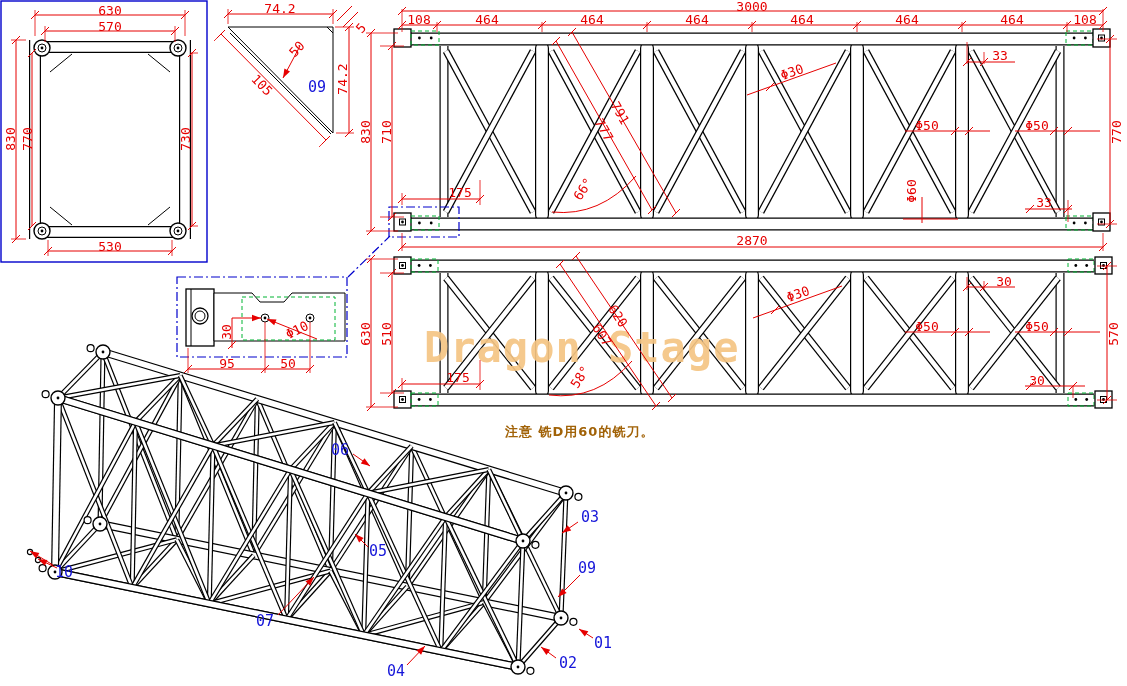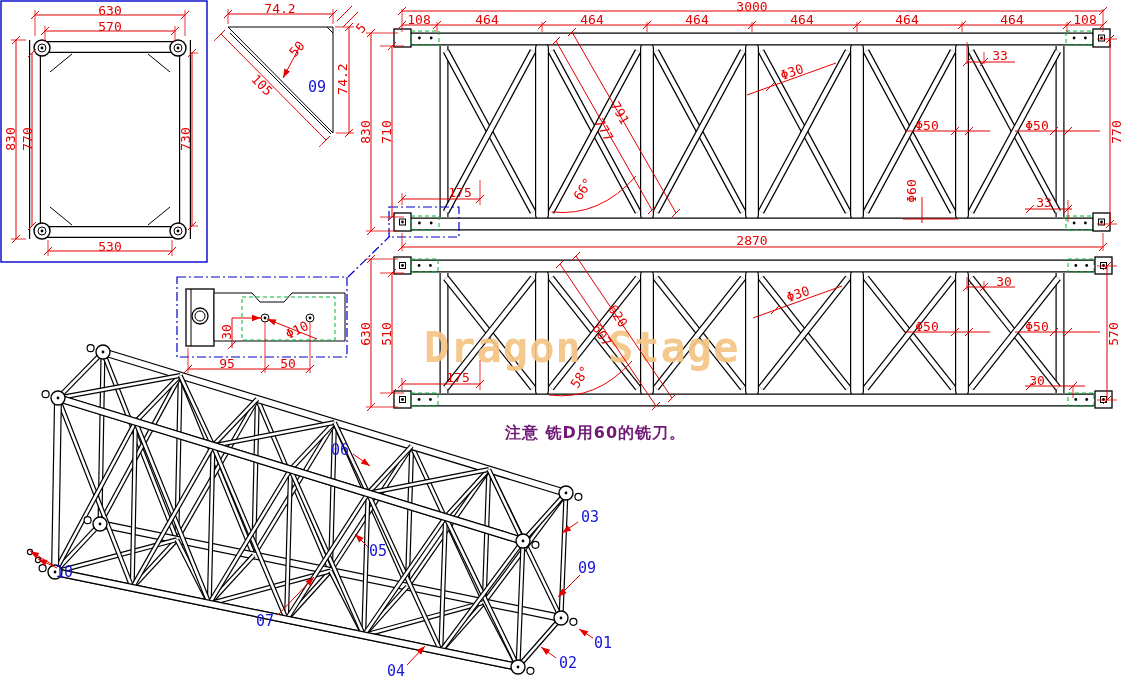--- a/index.html
+++ b/index.html
@@ -1,19 +1,19 @@
 <!DOCTYPE html>
 <html><head>
 <meta charset="utf-8">
 <style>
   html,body{margin:0;padding:0;background:#fff;}
   .canvas{position:relative;width:1127px;height:686px;background:#ffffff;overflow:hidden;
           font-family:"DejaVu Sans Mono","Liberation Mono",monospace;}
   #drawing{position:absolute;left:0;top:0;}
-  .note{position:absolute;left:505px;top:423px;font-size:16px;font-weight:bold;color:#701a75;
+  .note{position:absolute;left:505px;top:423px;font-size:13px;font-weight:bold;color:#a16207;
         letter-spacing:1px;font-family:"DejaVu Sans","Liberation Sans",sans-serif;}
   text{font-family:"DejaVu Sans Mono","Liberation Mono",monospace;}
 </style>
 </head>
 <body>
 
 <div class="canvas">
   <svg id="drawing" width="1127" height="686" viewBox="0 0 1127 686">
       <rect x="1" y="1" width="206" height="261" fill="none" stroke="#0000cc" stroke-width="1.4"></rect>
       <line x1="29" y1="47" x2="191" y2="47" stroke="#000" stroke-width="12"></line>

